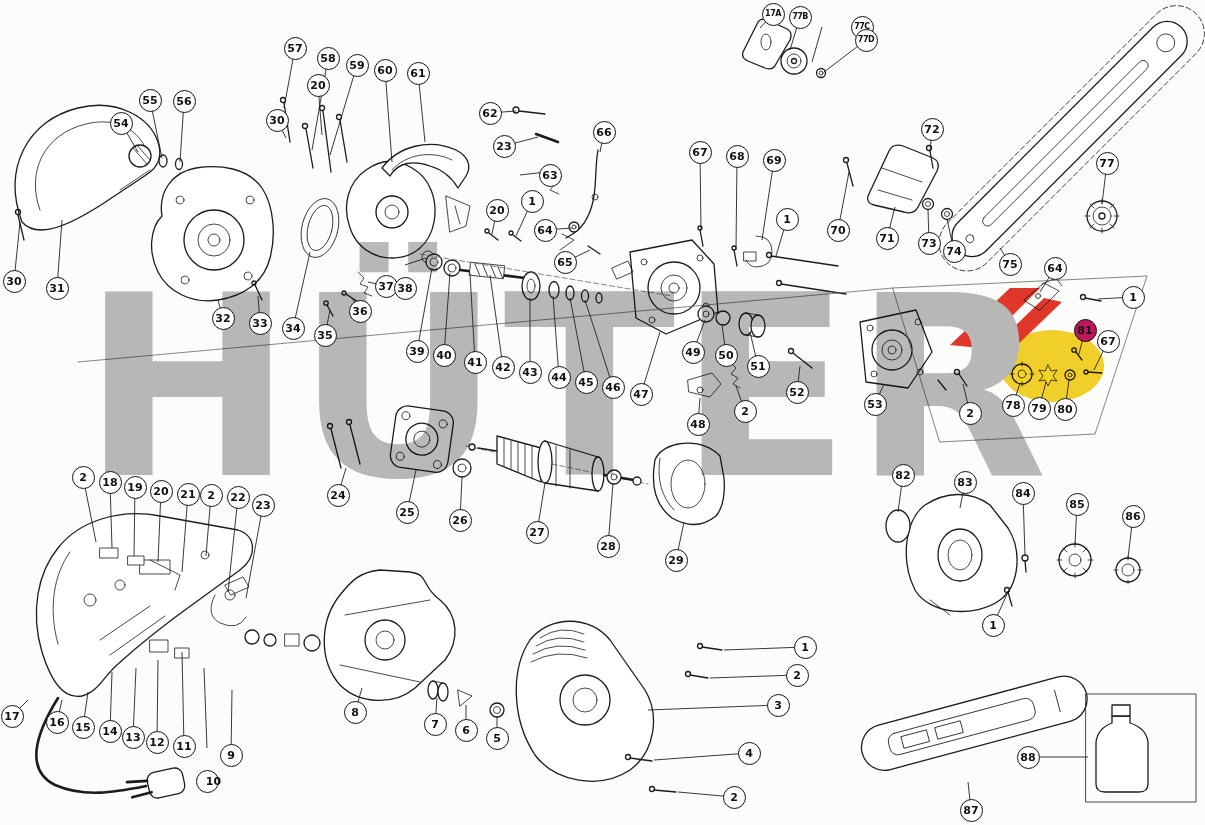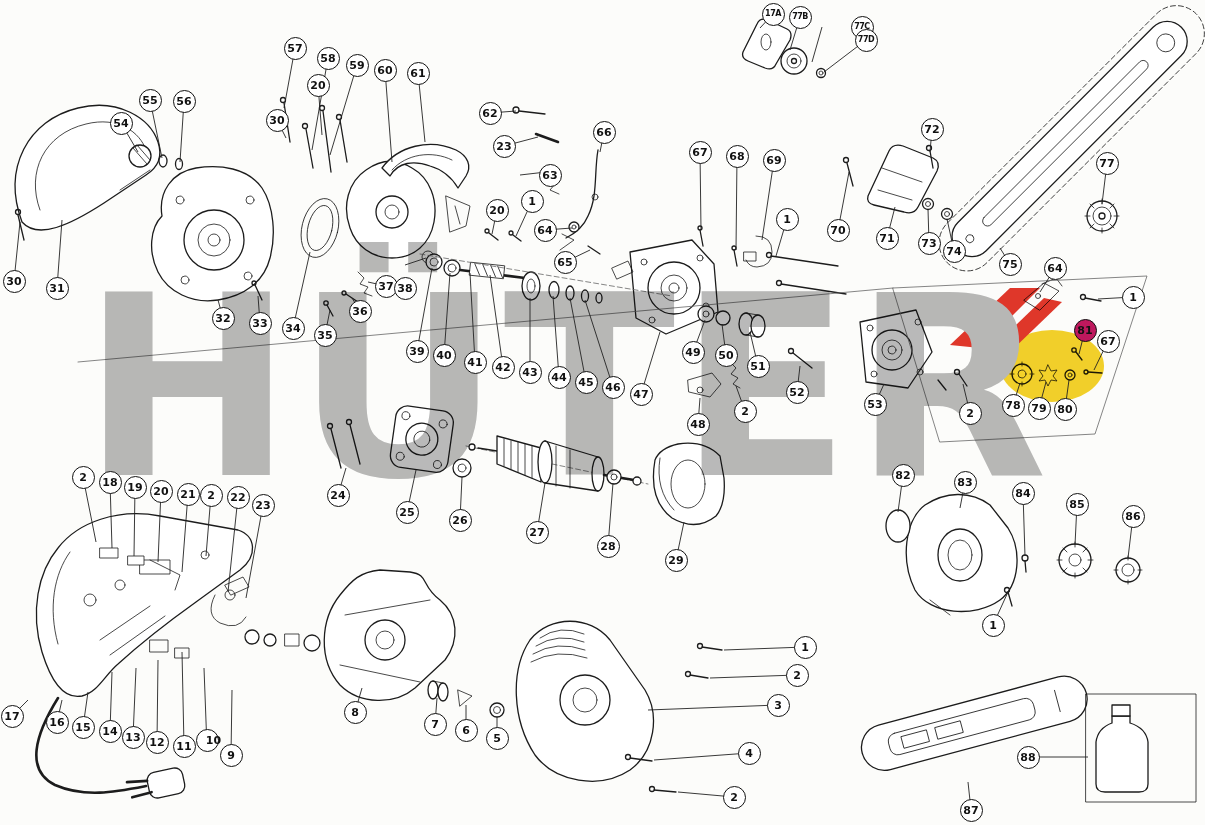--- a/index.html
+++ b/index.html
@@ -689,21 +689,21 @@
       <div class="callout" style="left: 199.5px; top: 483.5px;">2</div>
       <div class="callout" style="left: 226.5px; top: 485.5px;">22</div>
       <div class="callout" style="left: 251.5px; top: 493.5px;">23</div>
       <div class="callout" style="left: 0.5px; top: 704.5px;">17</div>
       <div class="callout" style="left: 45.5px; top: 710.5px;">16</div>
       <div class="callout" style="left: 71.5px; top: 715.5px;">15</div>
       <div class="callout" style="left: 98.5px; top: 719.5px;">14</div>
       <div class="callout" style="left: 121.5px; top: 725.5px;">13</div>
       <div class="callout" style="left: 145.5px; top: 730.5px;">12</div>
       <div class="callout" style="left: 172.5px; top: 734.5px;">11</div>
-      <div class="callout" style="left: 195.5px; top: 729px; padding-left: 13px;">10</div>
+      <div class="callout" style="left: 195.5px; top: 770px; padding-left: 13px;">10</div>
       <div class="callout" style="left: 219.5px; top: 743.5px;">9</div>
       <div class="callout" style="left: 343.5px; top: 700.5px;">8</div>
       <div class="callout" style="left: 423.5px; top: 712.5px;">7</div>
       <div class="callout" style="left: 454.5px; top: 718.5px;">6</div>
       <div class="callout" style="left: 485.5px; top: 726.5px;">5</div>
       <div class="callout" style="left: 793.5px; top: 635.5px;">1</div>
       <div class="callout" style="left: 785.5px; top: 663.5px;">2</div>
       <div class="callout" style="left: 766.5px; top: 693.5px;">3</div>
       <div class="callout" style="left: 737.5px; top: 741.5px;">4</div>
       <div class="callout" style="left: 722.5px; top: 785.5px;">2</div>

